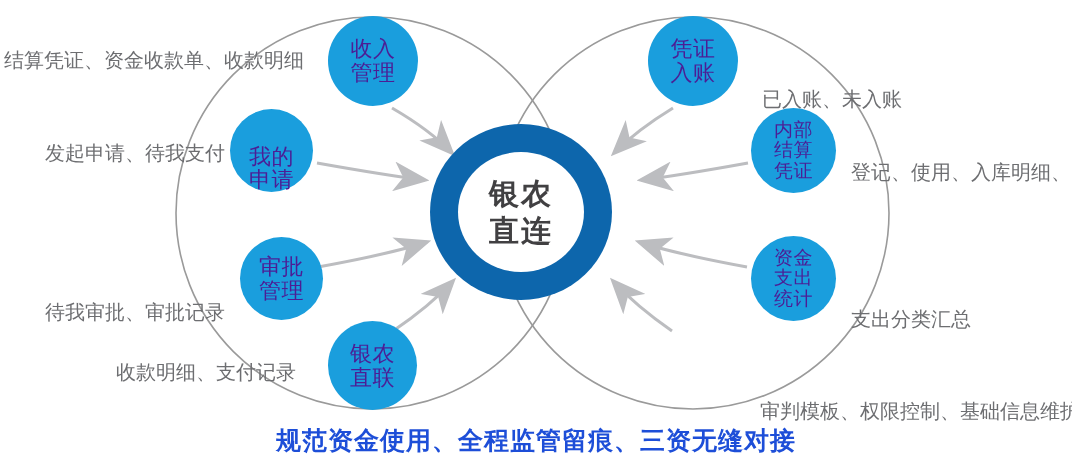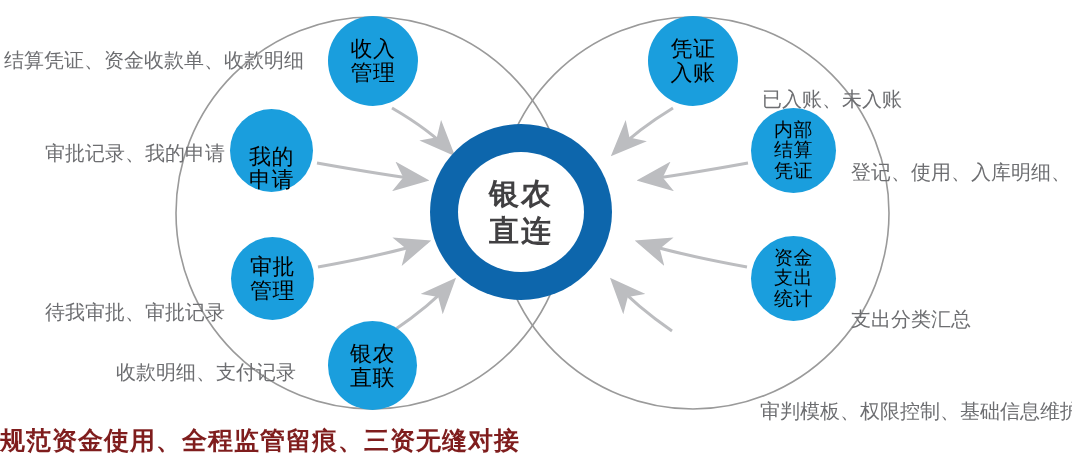--- a/index.html
+++ b/index.html
@@ -10,21 +10,21 @@
     overflow:hidden;
     position:relative;
   }
   #stage{position:absolute;left:0;top:0;width:1072px;height:471px;}
   svg#canvas{position:absolute;left:0;top:0;width:1072px;height:471px;}
 
   .node{
     position:absolute;
     border-radius:50%;
     background:#1a9edd;
-    color:#000000;
+    color:#4c1d95;
     display:flex;
     flex-direction:column;
     align-items:center;
     justify-content:center;
     text-align:center;
     font-size:22px;
     line-height:1.08;
     font-weight:400;
     letter-spacing:0.5px;
     box-sizing:border-box;
@@ -62,22 +62,22 @@
     white-space:nowrap;
   }
   .label.right{text-align:left;margin-top:39px;}
   .label.left{text-align:center;}
   .label .nl{display:block;}
 
   .caption{
     position:absolute;
     left:0;right:0;
     top:424px;
-    text-align:left;
-    color:#7f1d1d;
+    text-align:center;
+    color:#1d4ed8;
     font-size:25px;
     font-weight:700;
     letter-spacing:1px;
   }
 </style>
 </head>
 <body>
 
 <div id="stage">
 
@@ -132,21 +132,21 @@
   <div class="node" style="left:328px;top:16px;width:90px;height:90px;">
     <span class="nl">收入</span>
     <span class="nl">管理</span>
   </div>
 
   <div class="node" style="left:230px;top:109px;width:83px;height:83px;justify-content:flex-end;">
     <span class="nl">我的</span>
     <span class="nl">申请</span>
   </div>
 
-  <div class="node" style="left:231px;top:237px;width:83px;height:83px;">
+  <div class="node" style="left:240px;top:237px;width:83px;height:83px;">
     <span class="nl">审批</span>
     <span class="nl">管理</span>
   </div>
 
   <div class="node" style="left:328px;top:321px;width:89px;height:89px;">
     <span class="nl">银农</span>
     <span class="nl">直联</span>
   </div>
 
   <div class="node" style="left:648px;top:16px;width:90px;height:90px;">
@@ -165,21 +165,21 @@
     <span class="nl">支出</span>
     <span class="nl">统计</span>
   </div>
 
 
   <div class="label left" style="left:4px;top:46px;">
     <span class="nl">结算凭证、资金收款单、收款明细</span>
   </div>
 
   <div class="label left" style="left:45px;top:139px;">
-    <span class="nl">审批记录、我的申请</span>
+    <span class="nl">发起申请、待我支付</span>
   </div>
 
   <div class="label left" style="left:45px;top:266px;margin-top:32px;">
     <span class="nl">待我审批、审批记录</span>
   </div>
 
   <div class="label left" style="left:116px;top:358px;">
     <span class="nl">收款明细、支付记录</span>
   </div>
 

